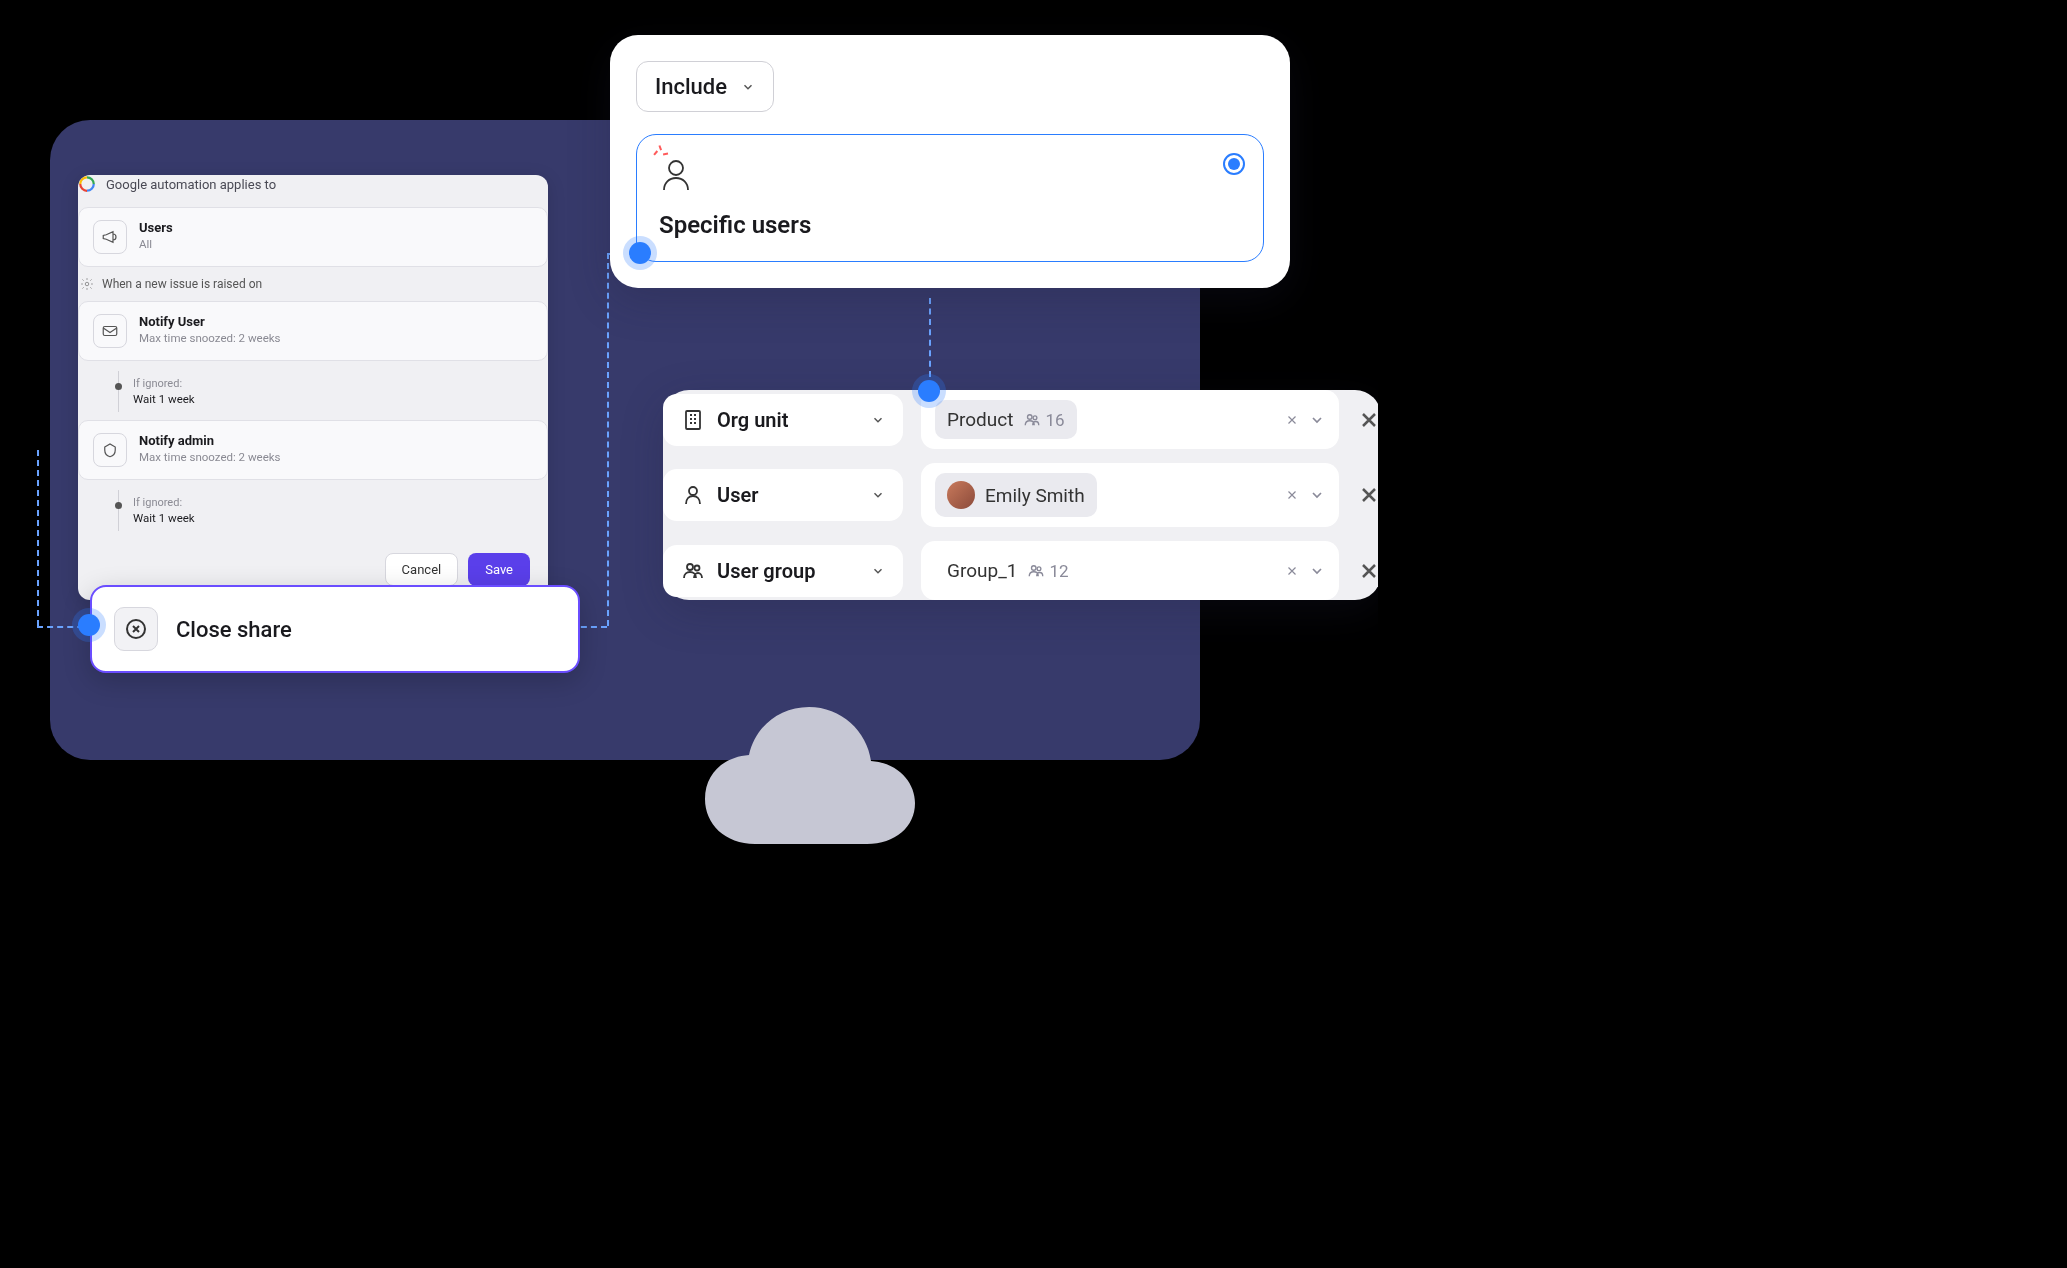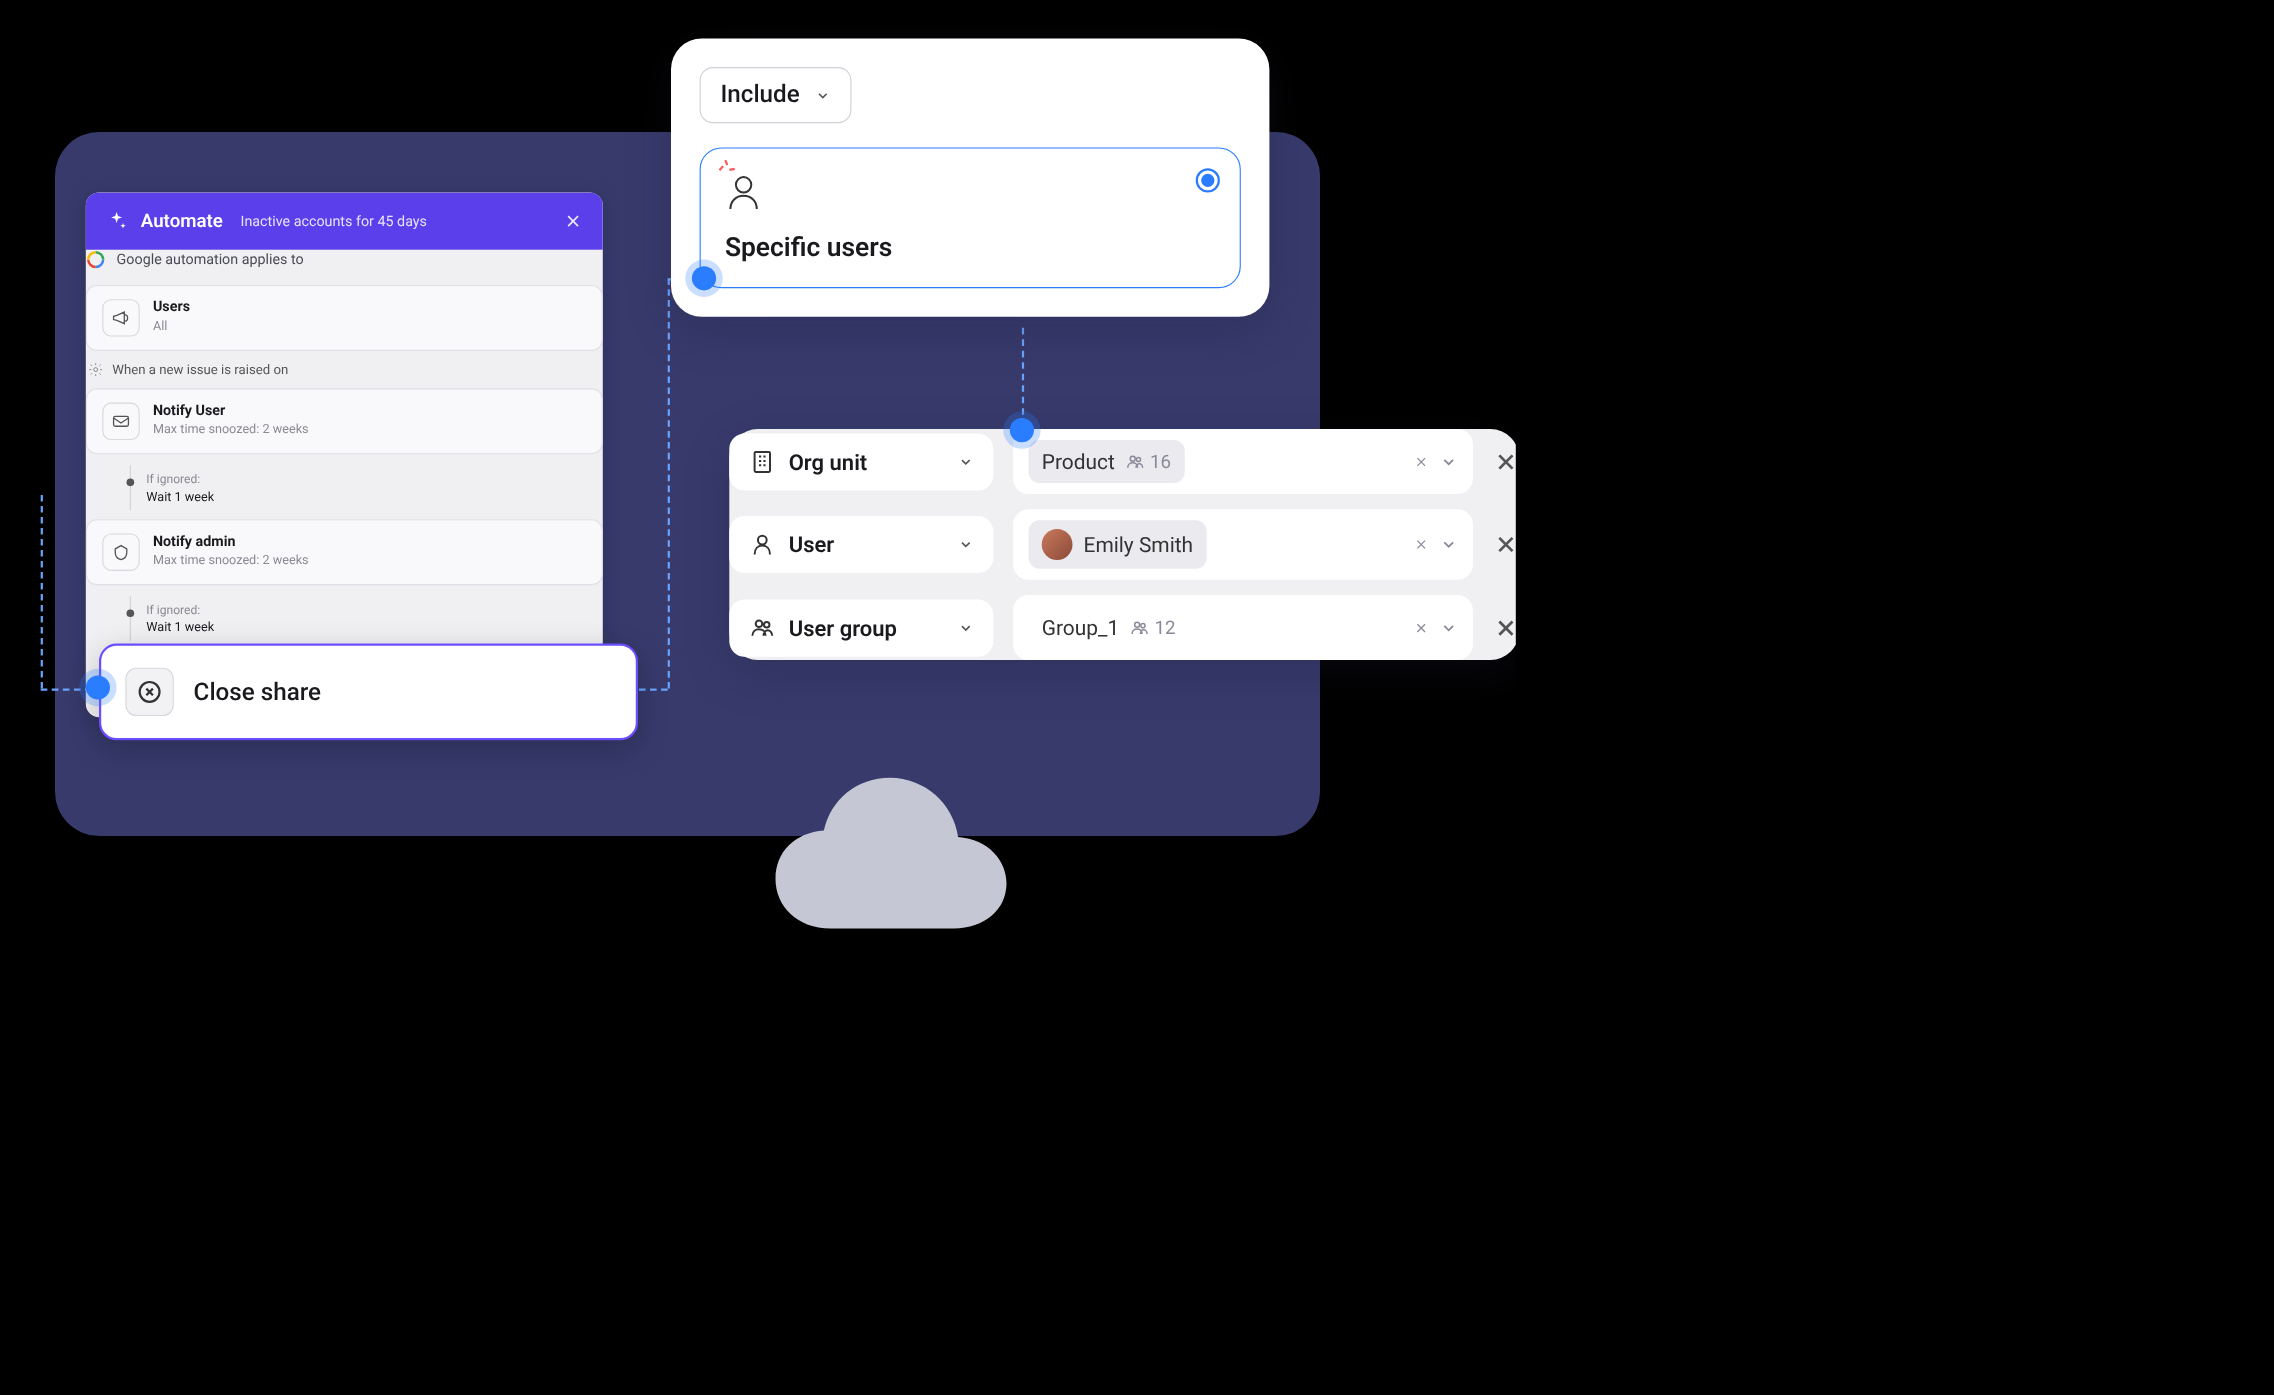--- a/index.html
+++ b/index.html
@@ -26,21 +26,21 @@
 .ig-label{font-size:11px;color:#8a8a93}
 .ig-val{font-size:11.5px;color:#1a1a1e;font-weight:400;margin-top:2px}
 .footer{display:flex;justify-content:flex-end;gap:10px;padding:14px 18px}
 .btn{padding:8px 16px;border-radius:8px;font-size:13px;cursor:pointer;border:1px solid transparent}
 .btn-cancel{background:#fff;border-color:#d7d7de;color:#333}
 .btn-save{background:#5a3fea;color:#fff}
 .close-share{position:absolute;left:90px;top:585px;width:490px;background:#fff;border:2px solid #6a4dff;border-radius:16px;padding:20px 22px;display:flex;align-items:center;gap:18px;box-shadow:0 8px 28px rgba(0,0,0,.2)}
 .close-share .icon-box{width:44px;height:44px;border-radius:10px;background:#f2f2f5}
 .close-share .icon-box svg{stroke:#333;stroke-width:2}
 .close-share-text{font-size:22px;font-weight:500;color:#1a1a1e}
-.include-card{position:absolute;left:610px;top:35px;width:544px;background:#fff;border-radius:28px;padding:26px;box-shadow:0 12px 40px rgba(30,30,60,.25)}
+.include-card{position:absolute;left:610px;top:35px;width:680px;background:#fff;border-radius:28px;padding:26px;box-shadow:0 12px 40px rgba(30,30,60,.25)}
 .include-drop{display:inline-flex;align-items:center;gap:14px;border:1.5px solid #d0d0d6;border-radius:12px;padding:12px 18px;font-size:22px;font-weight:500;color:#1a1a1e;margin-bottom:22px}
 .chev{width:14px;height:14px;stroke:#555;fill:none;stroke-width:2.5}
 .option-row{display:flex;gap:18px}
 .option{flex:1;border:1.5px solid #e0e0e6;border-radius:20px;padding:22px;position:relative}
 .option.selected{border-color:#2a7dff}
 .option .radio{position:absolute;right:18px;top:18px;width:22px;height:22px;border:2px solid #8a8a93;border-radius:50%}
 .option.selected .radio{border-color:#2a7dff}
 .option.selected .radio::after{content:"";position:absolute;inset:3px;background:#2a7dff;border-radius:50%}
 .option svg{stroke:#333;fill:none;stroke-width:1.8}
 .option-label{font-size:24px;font-weight:600;color:#1a1a1e;margin-top:14px;display:flex;align-items:center;gap:10px}
@@ -82,30 +82,20 @@
 
 <div class="backdrop"></div>
 
 <div class="conn conn1h"></div>
 <div class="conn conn1v"></div>
 <div class="conn conn1b"></div>
 <div class="conn conn1l"></div>
 <div class="conn conn2"></div>
 
 <div class="automate-panel">
-  <div class="automate-header">
-    <svg class="sparkle" viewBox="0 0 24 24">
-        <path d="M12 2l1.5 4.5L18 8l-4.5 1.5L12 14l-1.5-4.5L6 8l4.5-1.5z M19 14l.8 2.2L22 17l-2.2.8L19 20l-.8-2.2L16 17l2.2-.8z"></path>
-      </svg>
-    <span class="automate-title">Automate</span>
-    <span class="automate-sub">Inactive accounts for 45 days</span>
-    <svg class="close-x" viewBox="0 0 24 24">
-        <path d="M6 6l12 12M18 6L6 18"></path>
-      </svg>
-  </div>
   <div class="panel-body">
     <div class="applies">
       <svg class="google-dot" viewBox="0 0 24 24">
           <circle cx="12" cy="12" r="9" fill="none" stroke="#4285F4" stroke-width="3" stroke-dasharray="14 44"></circle>
           <circle cx="12" cy="12" r="9" fill="none" stroke="#EA4335" stroke-width="3" stroke-dasharray="14 44" transform="rotate(90 12 12)"></circle>
           <circle cx="12" cy="12" r="9" fill="none" stroke="#FBBC05" stroke-width="3" stroke-dasharray="14 44" transform="rotate(180 12 12)"></circle>
           <circle cx="12" cy="12" r="9" fill="none" stroke="#34A853" stroke-width="3" stroke-dasharray="14 44" transform="rotate(270 12 12)"></circle>
         </svg>
       <span>Google automation applies to</span>
     </div>

